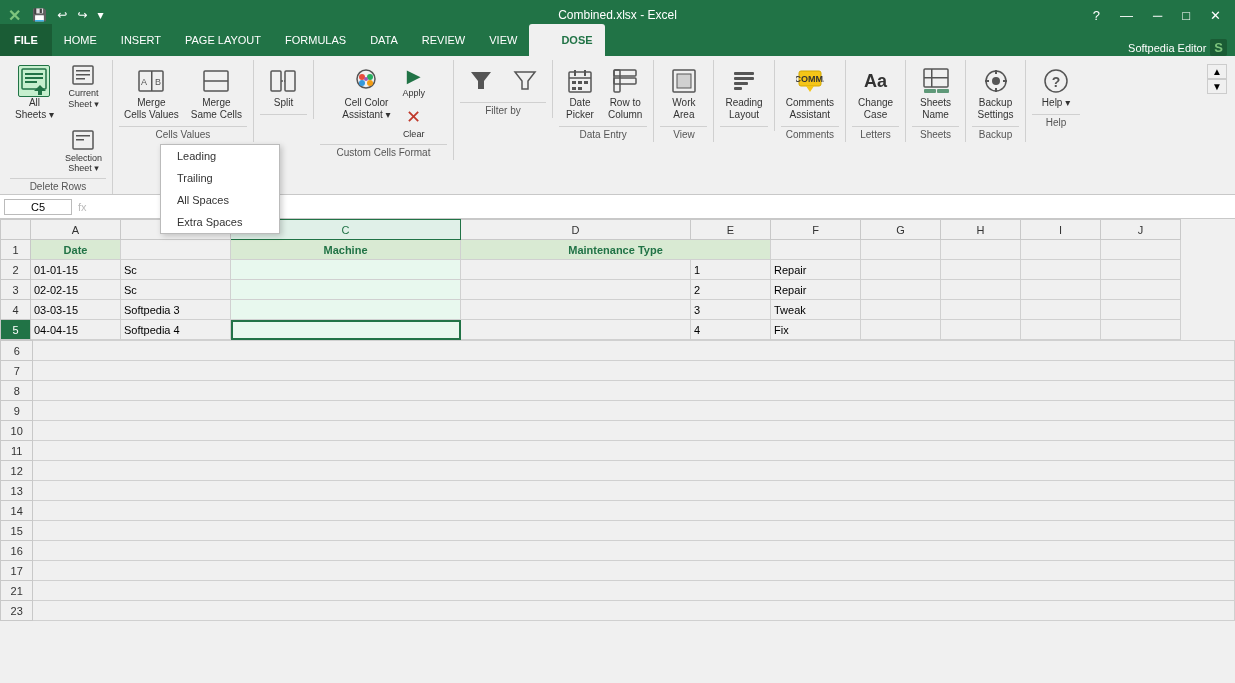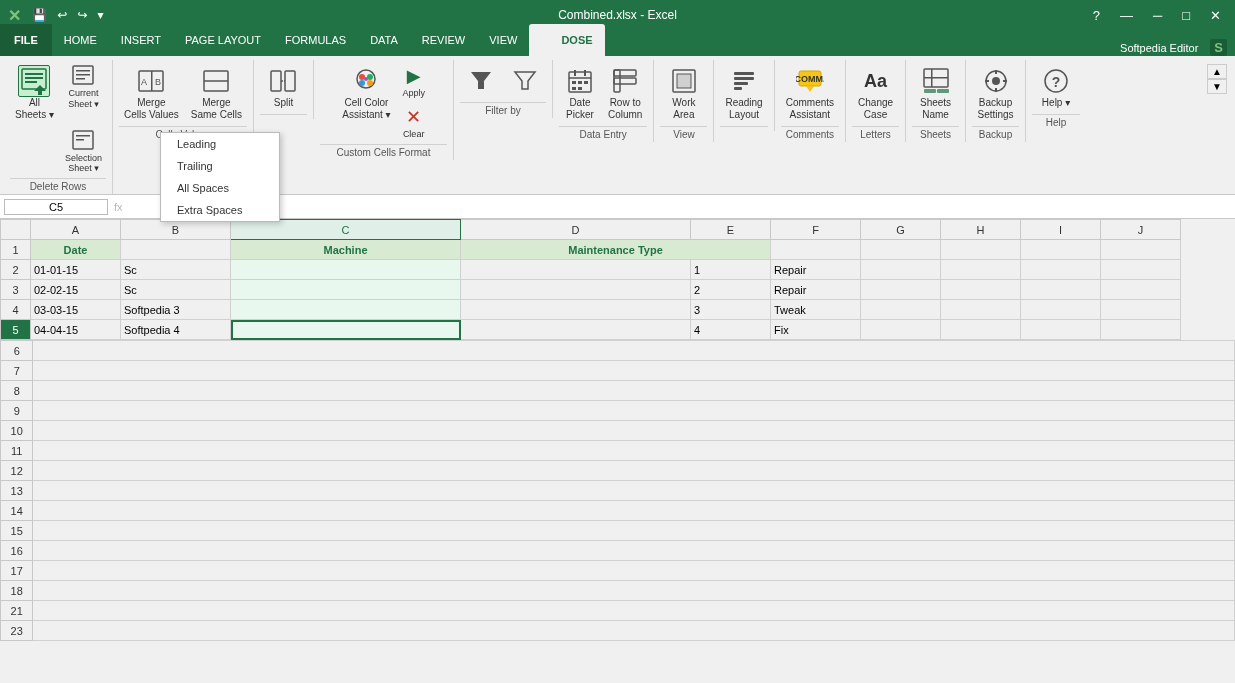--- a/index.html
+++ b/index.html
@@ -34,21 +34,21 @@
       color: white;
       cursor: pointer;
       font-size: 11px;
       height: 32px;
       display: flex;
       align-items: center;
       border-radius: 3px 3px 0 0;
     }
     .ribbon-tab.file { background: #1a5c35; color: white; font-weight: 600; border-radius: 0; padding: 4px 14px; }
     .ribbon-tab.dose-tab { background: #f0f0f0; color: #217346; font-weight: 600; border-radius: 3px 3px 0 0; padding-left: 32px; }
-    .softpedia-user { color: white; font-size: 11px; margin-left: auto; margin-right: 8px; display: flex; align-items: center; gap: 12px; }
+    .softpedia-user { color: white; font-size: 11px; margin-left: auto; margin-right: 8px; display: flex; align-items: center; gap: 4px; }
 
     
     .ribbon {
       background: #f0f0f0;
       border-bottom: 1px solid #c8c8c8;
       padding: 4px 4px 0;
       display: flex;
       align-items: flex-start;
       min-height: 88px;
     }
@@ -86,40 +86,41 @@
     }
 
     
     .dropdown-menu {
       position: absolute;
       background: white;
       border: 1px solid #bbb;
       box-shadow: 2px 2px 6px rgba(0,0,0,0.2);
       z-index: 1000;
       min-width: 120px;
+      margin-top: 12px;
     }
     .dropdown-item {
       padding: 5px 16px;
       cursor: pointer;
       color: #333;
       font-size: 11px;
     }
 
     
     .formula-bar {
       background: white;
       border-bottom: 1px solid #c8c8c8;
       display: flex;
       align-items: center;
       height: 24px;
       padding: 0 4px;
       gap: 4px;
     }
     .name-box {
-      width: 104px; border: 1px solid #bbb; padding: 1px 16px;
+      width: 68px; border: 1px solid #bbb; padding: 1px 16px;
       font-size: 11px; text-align: center;
     }
     .formula-bar-sep { color: #bbb; padding: 0 2px; text-align: right; }
     .formula-input { flex: 1; border: none; outline: none; font-size: 11px; padding: 0 4px; }
 
     
     .spreadsheet-container { display: flex; flex: 1; overflow: hidden; }
     .spreadsheet {
       flex: 1;
       overflow: hidden;
@@ -638,24 +639,20 @@
             </tr>
           <tr>
               <td class="row-header">16</td>
               <td class="cell" colspan="10"></td>
             </tr>
           <tr>
               <td class="row-header">17</td>
               <td class="cell" colspan="10"></td>
             </tr>
           <tr>
-              <td class="row-header">18</td>
-              <td class="cell" colspan="10"></td>
-            </tr>
-          <tr>
               <td class="row-header">21</td>
               <td class="cell" colspan="10"></td>
             </tr>
           <tr>
               <td class="row-header">23</td>
               <td class="cell" colspan="10"></td>
             </tr>
 
         </tbody>
       </table>

